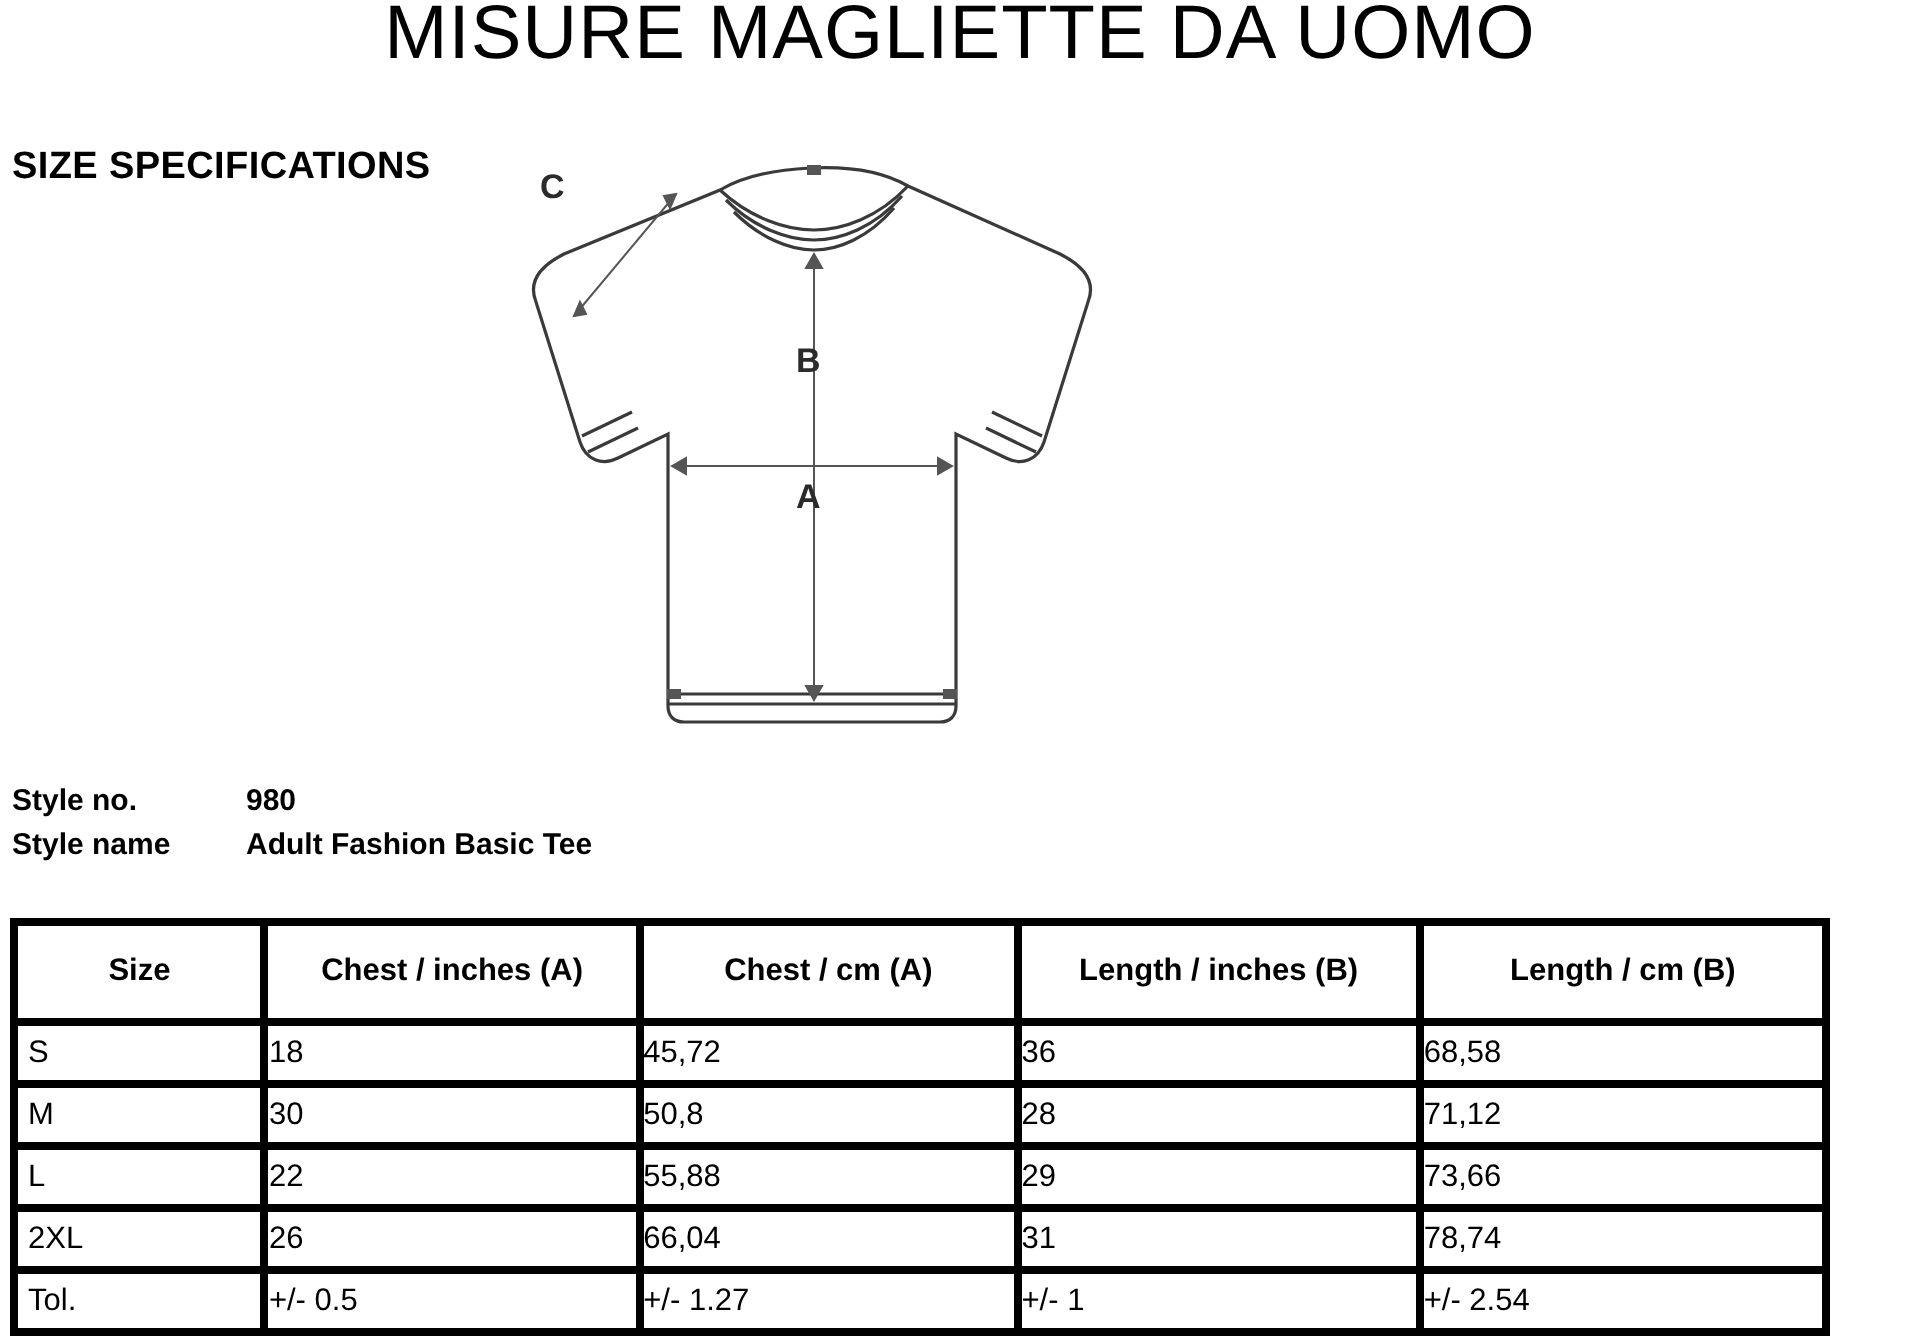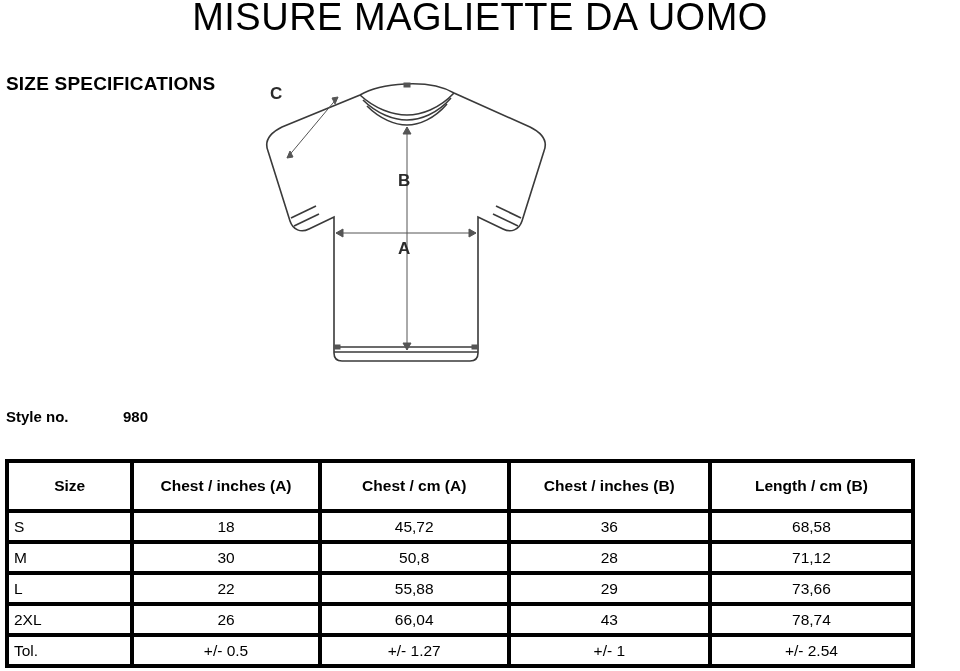--- a/index.html
+++ b/index.html
@@ -44,21 +44,20 @@
     top: 75px;
     left: 230px;
     width: 380px;
     height: 300px;
   }
   .style-block {
     position: absolute;
     top: 392px;
     left: 6px;
     font-size: 15px;
-    margin-top: 16px;
   }
   .style-row {
     display: flex;
     align-items: baseline;
     margin-bottom: 5px;
   }
   .style-key {
     font-weight: bold;
     width: 117px;
     flex: 0 0 117px;
@@ -82,21 +81,21 @@
     line-height: 27px;
   }
   table.size-table thead th {
     font-weight: bold;
     text-align: center;
     height: 46px;
     line-height: 46px;
     font-size: 15.5px;
   }
   table.size-table tbody td {
-    text-align: center;
+    text-align: left;
   }
   table.size-table tbody td.sizecol {
     text-align: left;
     padding-left: 5px;
   }
   col.c0 { width: 126px; }
   col.c1 { width: 188px; }
   col.c2 { width: 190px; }
   col.c3 { width: 202px; }
   col.c4 { width: 204px; }
@@ -166,36 +165,40 @@
       <text x="168" y="111" font-family="Liberation Sans, sans-serif" font-size="17" font-weight="bold" fill="#2b2b2b">B</text>
       <text x="168" y="179" font-family="Liberation Sans, sans-serif" font-size="17" font-weight="bold" fill="#2b2b2b">A</text>
     </svg>
   </div>
 
   <div class="style-block">
     <div class="style-row">
       <span class="style-key">Style no.</span>
       <span class="style-val">980</span>
     </div>
+    <div class="style-row">
+      <span class="style-key">Style name</span>
+      <span class="style-val">Adult Fashion Basic Tee</span>
+    </div>
   </div>
 
   <table class="size-table">
     <colgroup>
       <col class="c0">
         <col class="c1">
         <col class="c2">
         <col class="c3">
         <col class="c4">
     </colgroup>
     <thead>
       <tr>
         <th>Size</th>
         <th>Chest / inches (A)</th>
         <th>Chest / cm (A)</th>
-        <th>Chest / inches (B)</th>
+        <th>Length / inches (B)</th>
         <th>Length / cm (B)</th>
       </tr>
     </thead>
     <tbody>
       <tr>
         <td class="sizecol">S</td>
         <td>18</td>
         <td>45,72</td>
         <td>36</td>
         <td>68,58</td>
@@ -211,21 +214,21 @@
         <td class="sizecol">L</td>
         <td>22</td>
         <td>55,88</td>
         <td>29</td>
         <td>73,66</td>
       </tr>
       <tr>
         <td class="sizecol">2XL</td>
         <td>26</td>
         <td>66,04</td>
-        <td>43</td>
+        <td>31</td>
         <td>78,74</td>
       </tr>
       <tr>
         <td class="sizecol">Tol.</td>
         <td>+/- 0.5</td>
         <td>+/- 1.27</td>
         <td>+/- 1</td>
         <td>+/- 2.54</td>
       </tr>
     </tbody>

